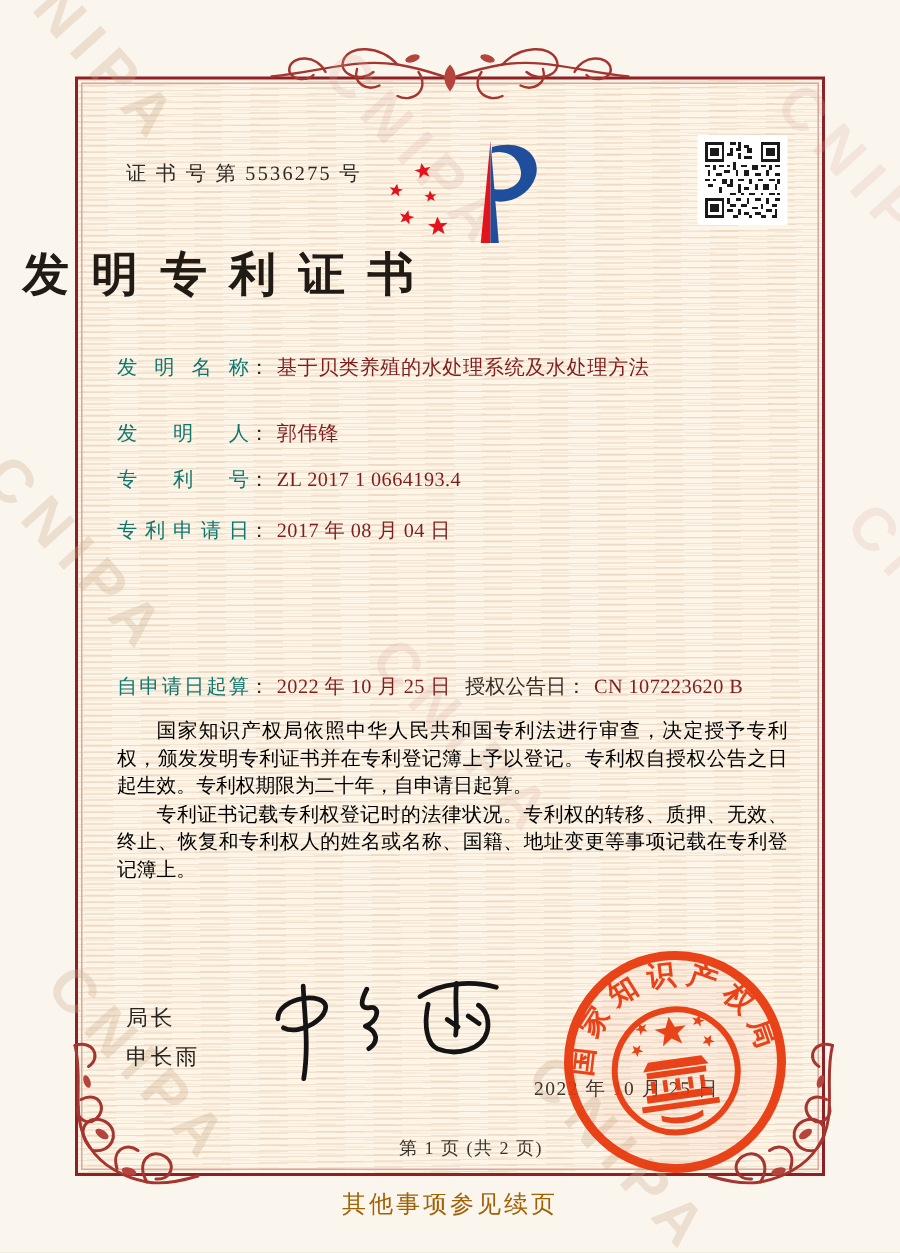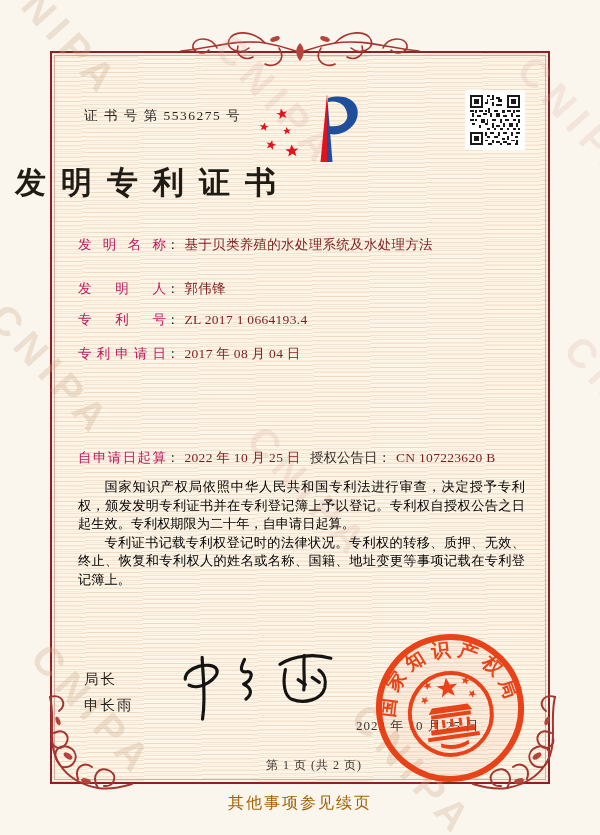--- a/index.html
+++ b/index.html
@@ -36,21 +36,21 @@
   .content{position:absolute;inset:0;z-index:2;}
   .cert-no{position:absolute;left:84px;top:91px;font-size:13.5px;letter-spacing:1.5px;color:#2e2822;margin-top:16px;}
   .logo{position:absolute;left:248px;top:90px;width:120px;height:76px;}
   .qr{position:absolute;left:465px;top:90px;width:60px;height:60px;background:#ffffff;padding:3px;box-sizing:border-box;}
   .title{
     position:absolute;left:0;right:0;top:162px;text-align:left;
     font-size:31px;font-weight:bold;color:#211b16;
     letter-spacing:15px;text-indent:15px;
   }
   .field-row{position:absolute;left:78px;right:60px;height:20px;font-size:13.5px;white-space:nowrap;}
-  .field-label{display:inline-block;width:88px;text-align:justify;text-align-last:justify;color:#be185d;vertical-align:top;}
+  .field-label{display:inline-block;width:88px;text-align:justify;text-align-last:justify;color:#0f766e;vertical-align:top;}
   .field-colon{display:inline-block;color:#2e2822;}
   .field-value{display:inline-block;margin-left:5px;color:#7f1d1d;letter-spacing:0.3px;}
   .row0{top:236px}.row1{top:280px}.row2{top:311px}.row3{top:345px}
   .row4{top:379px}.row5{top:414px;letter-spacing:0;}
   .row-grant{top:449px}
   .grant-no{position:absolute;left:232px;top:0;white-space:nowrap;}
   .paragraphs{
     position:absolute;left:78px;top:478px;width:447px;
     font-size:13.2px;line-height:18.6px;text-align:justify;color:#000000;
   }

